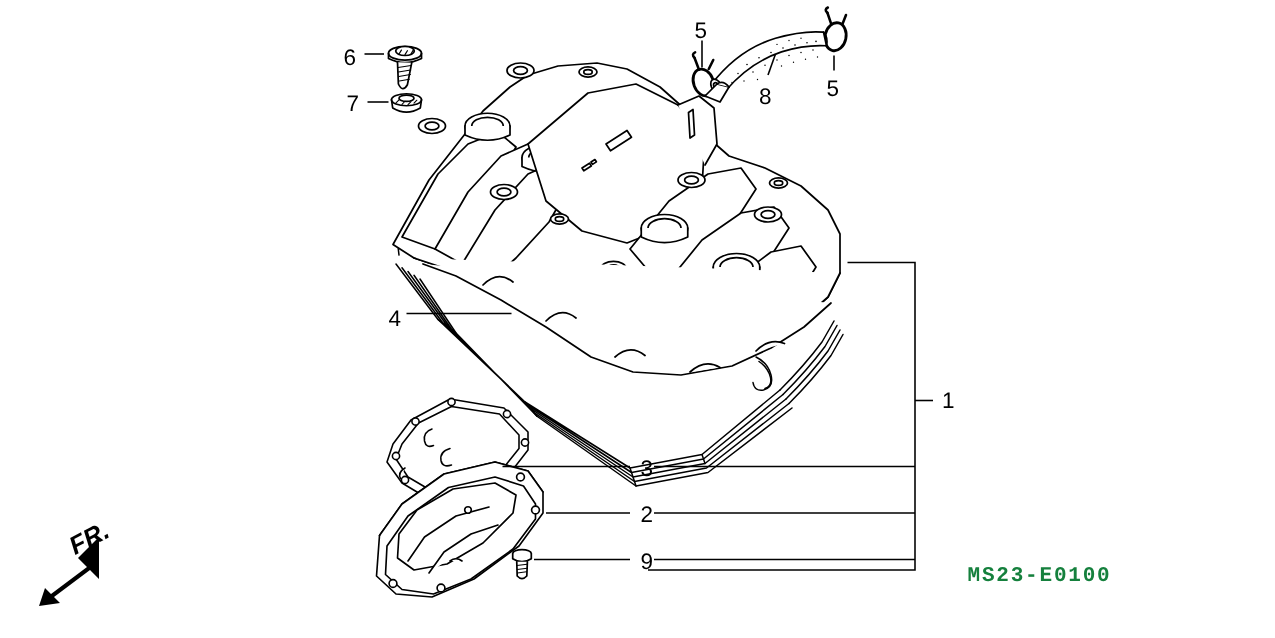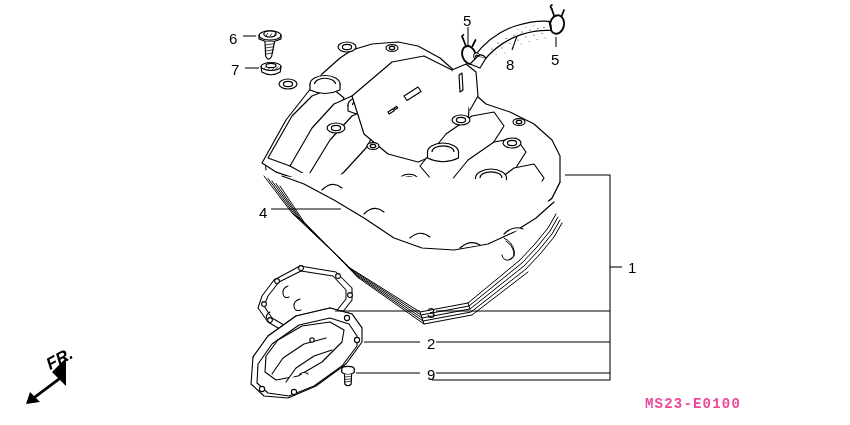--- a/index.html
+++ b/index.html
@@ -2,22 +2,22 @@
 <html><head>
 <meta charset="utf-8">
 <style>
   html,body{margin:0;padding:0;background:#ffffff;}
   body{width:850px;height:425px;overflow:hidden;
        font-family:"Liberation Sans",sans-serif;}
   #stage{position:relative;width:850px;height:425px;background:#ffffff;}
   svg.layer{position:absolute;left:0;top:0;width:850px;height:425px;}
   .num{position:absolute;font-family:"Liberation Sans",sans-serif;
        font-size:15px;color:#000;line-height:1;white-space:nowrap;}
-  .partcode{position:absolute;left:645px;top:396px;font-family:"Liberation Mono",monospace;
-       font-size:14px;letter-spacing:1.2px;color:#ec4899;font-weight:700;}
+  .partcode{position:absolute;left:645px;top:376px;font-family:"Liberation Mono",monospace;
+       font-size:14px;letter-spacing:1.2px;color:#15803d;font-weight:700;}
   .frtext{position:absolute;left:43px;top:357px;font-family:"Liberation Sans",sans-serif;
        font-size:17px;font-weight:700;font-style:italic;color:#000;
        transform:rotate(-28deg);transform-origin:0 0;}
 </style>
 </head>
 <body>
 
 <div id="stage">
 
   <svg class="layer" viewBox="0 0 850 425">

